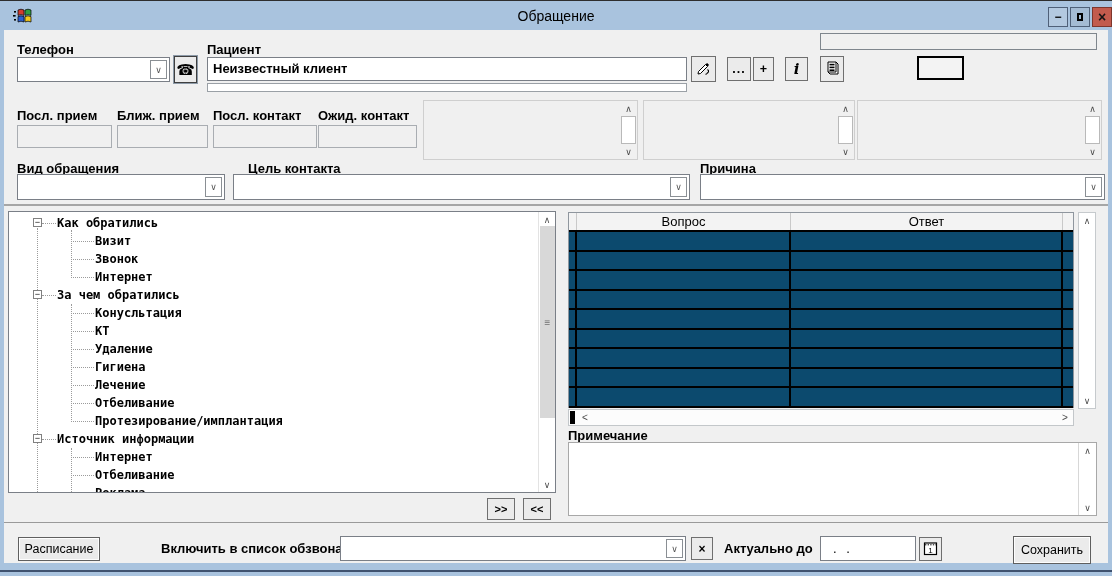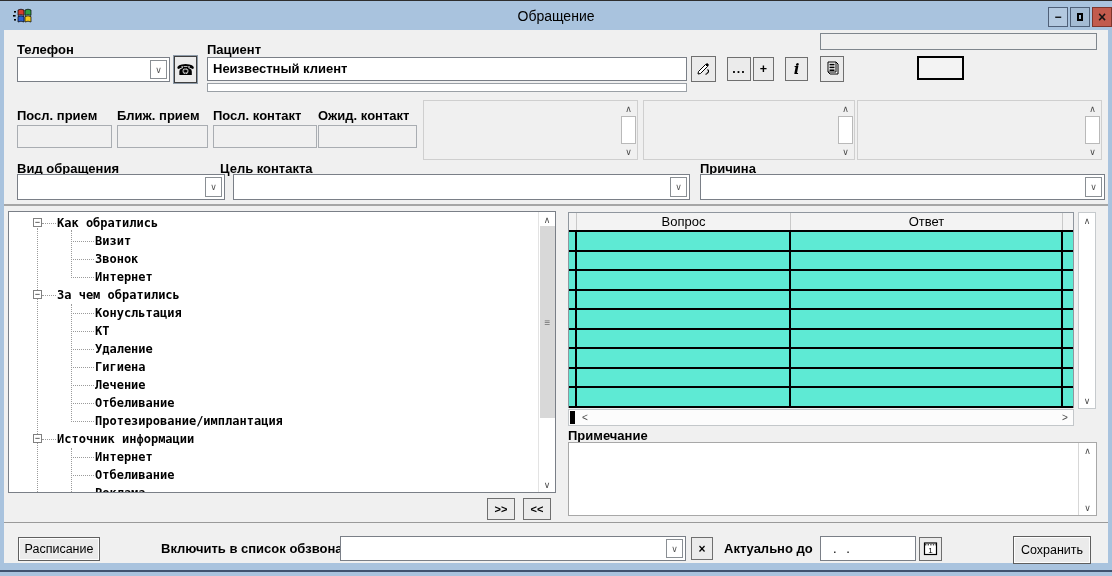--- a/index.html
+++ b/index.html
@@ -42,21 +42,21 @@
   .trow.child .tlabel{left:86px;}
   .trow.parent::before{content:"";position:absolute;left:33px;width:14px;top:9px;border-top:1px dotted #9b9b9b;}
   .trow.child::before{content:"";position:absolute;left:62px;width:23px;top:9px;border-top:1px dotted #9b9b9b;}
   .tbox{position:absolute;left:24px;top:4px;width:9px;height:9px;border:1px solid #808080;background:#fff;
         font-family:"Liberation Sans",sans-serif;font-weight:normal;font-size:9px;line-height:6px;text-align:center;}
   .guide{position:absolute;width:0;border-left:1px dotted #9b9b9b;}
   .tree-sb{position:absolute;left:529px;top:0;width:17px;height:280px;background:#fff;border-left:1px solid #e3e3e3;}
   .tree-thumb{position:absolute;left:1px;right:0;top:14px;height:192px;background:#d8d8d8;
               display:flex;align-items:center;justify-content:center;font-size:10px;color:#707070;}
   
-  .qtable{position:absolute;left:568px;top:212px;width:506px;height:196px;border:1px solid #8f969e;background:#5eead4;}
+  .qtable{position:absolute;left:568px;top:212px;width:506px;height:196px;border:1px solid #8f969e;background:#0c4a6e;}
   .qhead{display:flex;height:19px;background:#f3f3f3;border-bottom:2px solid #000;}
   .qhead span{display:block;height:100%;border-right:1px solid #c9c9c9;font-size:13px;text-align:center;line-height:18px;}
   .qh0{width:8px;} .qh1{width:214px;} .qh2{width:272px;} .qh3{flex:1;border-right:none!important;}
   .qrow{display:flex;height:19.5px;border-bottom:2px solid #000;}
   .qrow span{display:block;height:100%;}
   .qc0{width:8px;border-right:2px solid #000;}
   .qc1{width:214px;border-right:2px solid #000;}
   .qc2{width:272px;border-right:2px solid #000;}
   .qc3{flex:1;}
   .vsb{position:absolute;background:#fff;border:1px solid #c6cacd;}
@@ -168,21 +168,21 @@
       <span class="sb-thumb"></span>
       <span class="sb-dn">∨</span>
     </div>
   </div>
 
   <div class="lbl" style="left:17px;top:161px;">Вид обращения</div>
   <div class="field" style="left:17px;top:174px;width:208px;height:26px;">
     <span></span>
     <button class="combo-arrow">∨</button>
   </div>
-  <div class="lbl" style="left:220px;top:161px;">Цель контакта</div>
+  <div class="lbl" style="left:248px;top:161px;">Цель контакта</div>
   <div class="field" style="left:233px;top:174px;width:457px;height:26px;">
     <span></span>
     <button class="combo-arrow">∨</button>
   </div>
   <div class="lbl" style="left:700px;top:161px;">Причина</div>
   <div class="field" style="left:700px;top:174px;width:405px;height:26px;">
     <span></span>
     <button class="combo-arrow">∨</button>
   </div>
 

